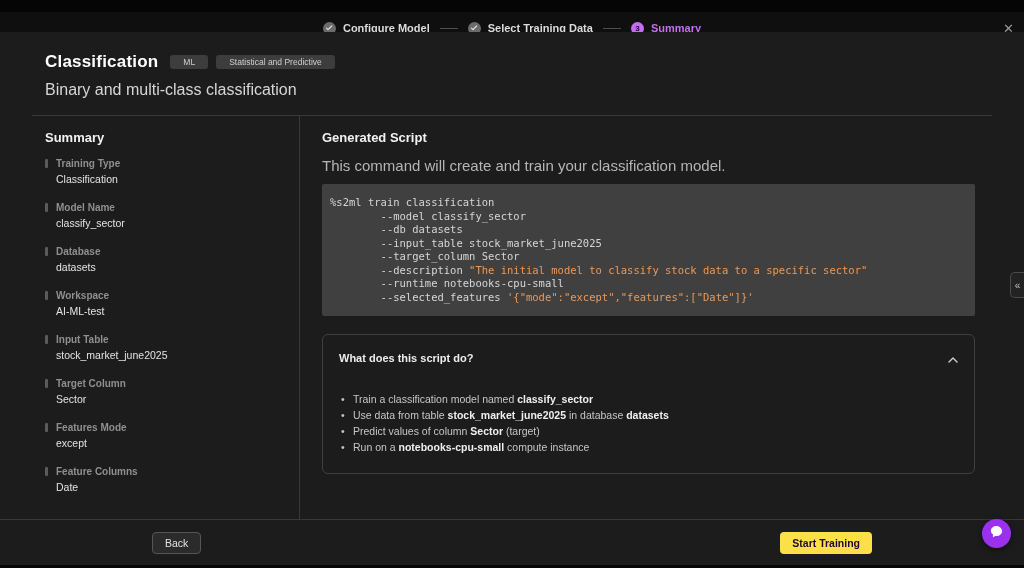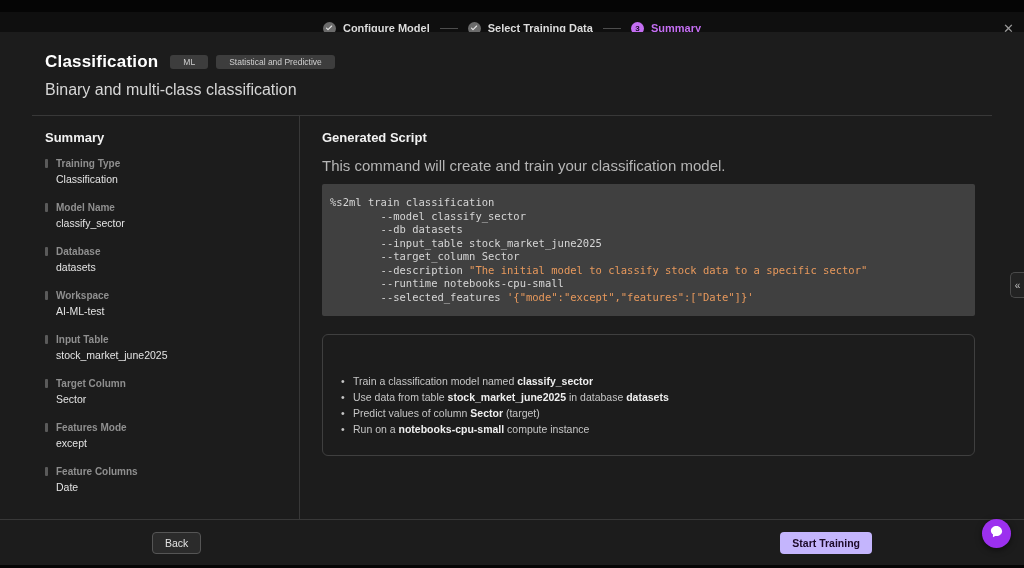--- a/index.html
+++ b/index.html
@@ -46,21 +46,21 @@
   .info-panel { margin-top:18px; border:1px solid #3f3f3f; border-radius:6px; padding:14px 16px 18px; }
   .info-head { display:flex; align-items:center; justify-content:space-between; cursor:pointer; }
   .info-title { font-size:11px; font-weight:700; color:#ededed; }
   .bullets { margin-top:24px; list-style:none; }
   .bullets li { position:relative; padding-left:14px; font-size:10.5px; line-height:16px; color:#c6c6c6; }
   .bullets li::before { content:"\2022"; position:absolute; left:2px; color:#c6c6c6; }
   .bold { font-weight:700; color:#efefef; }
 
   .footer { height:46px; border-top:1px solid #383838; display:flex; align-items:center; justify-content:space-between; padding:0 152px; }
   .btn-back { background:#2b2b2b; border:1px solid #555555; color:#e2e2e2; font-size:10.5px; padding:4px 12px; border-radius:4px; cursor:pointer; font-family:"Liberation Sans",sans-serif; }
-  .btn-start { background:#c4b5fd; border:none; color:#1c0a29; font-size:10.5px; font-weight:700; padding:5px 12px; border-radius:4px; cursor:pointer; font-family:"Liberation Sans",sans-serif; }
+  .btn-start { background:#fde047; border:none; color:#1c0a29; font-size:10.5px; font-weight:700; padding:5px 12px; border-radius:4px; cursor:pointer; font-family:"Liberation Sans",sans-serif; }
 
   .collapse-tab { position:absolute; right:0; top:272px; width:14px; height:26px; background:#232323; border:1px solid #4a4a4a; border-right:none; border-radius:5px 0 0 5px; color:#c0c0c0; font-size:10px; display:flex; align-items:center; justify-content:center; cursor:pointer; }
   .chat-fab { position:absolute; right:13px; bottom:20px; width:29px; height:29px; border-radius:50%; background:#9c30ef; display:flex; align-items:center; justify-content:center; cursor:pointer; box-shadow:0 2px 6px rgba(0,0,0,.5); }
 </style>
 </head>
 <body>
 
 <header class="topbar">
   <div class="stepper">
     <div class="step">
@@ -175,20 +175,28 @@
         <div class="code-line"><span>        --model classify_sector</span><span class="code-str"></span></div>
         <div class="code-line"><span>        --db datasets</span><span class="code-str"></span></div>
         <div class="code-line"><span>        --input_table stock_market_june2025</span><span class="code-str"></span></div>
         <div class="code-line"><span>        --target_column Sector</span><span class="code-str"></span></div>
         <div class="code-line"><span>        --description </span><span class="code-str">"The initial model to classify stock data to a specific sector"</span></div>
         <div class="code-line"><span>        --runtime notebooks-cpu-small</span><span class="code-str"></span></div>
         <div class="code-line"><span>        --selected_features </span><span class="code-str">'{"mode":"except","features":["Date"]}'</span></div>
       </div>
 
       <div class="info-panel">
+        <div class="info-head">
+          <span class="info-title">What does this script do?</span>
+          <span>
+            <svg width="10" height="6" viewBox="0 0 10 6">
+                <path d="M1 5L5 1l4 4" fill="none" stroke="#cfcfcf" stroke-width="1.4" stroke-linecap="round" stroke-linejoin="round"></path>
+              </svg>
+          </span>
+        </div>
         <ul class="bullets">
           <li><span>Train a classification model named </span><span class="bold">classify_sector</span><span></span><span class="bold"></span></li>
           <li><span>Use data from table </span><span class="bold">stock_market_june2025</span><span> in database </span><span class="bold">datasets</span></li>
           <li><span>Predict values of column </span><span class="bold">Sector</span><span> (target)</span><span class="bold"></span></li>
           <li><span>Run on a </span><span class="bold">notebooks-cpu-small</span><span> compute instance</span><span class="bold"></span></li>
         </ul>
       </div>
     </section>
   </div>
 

